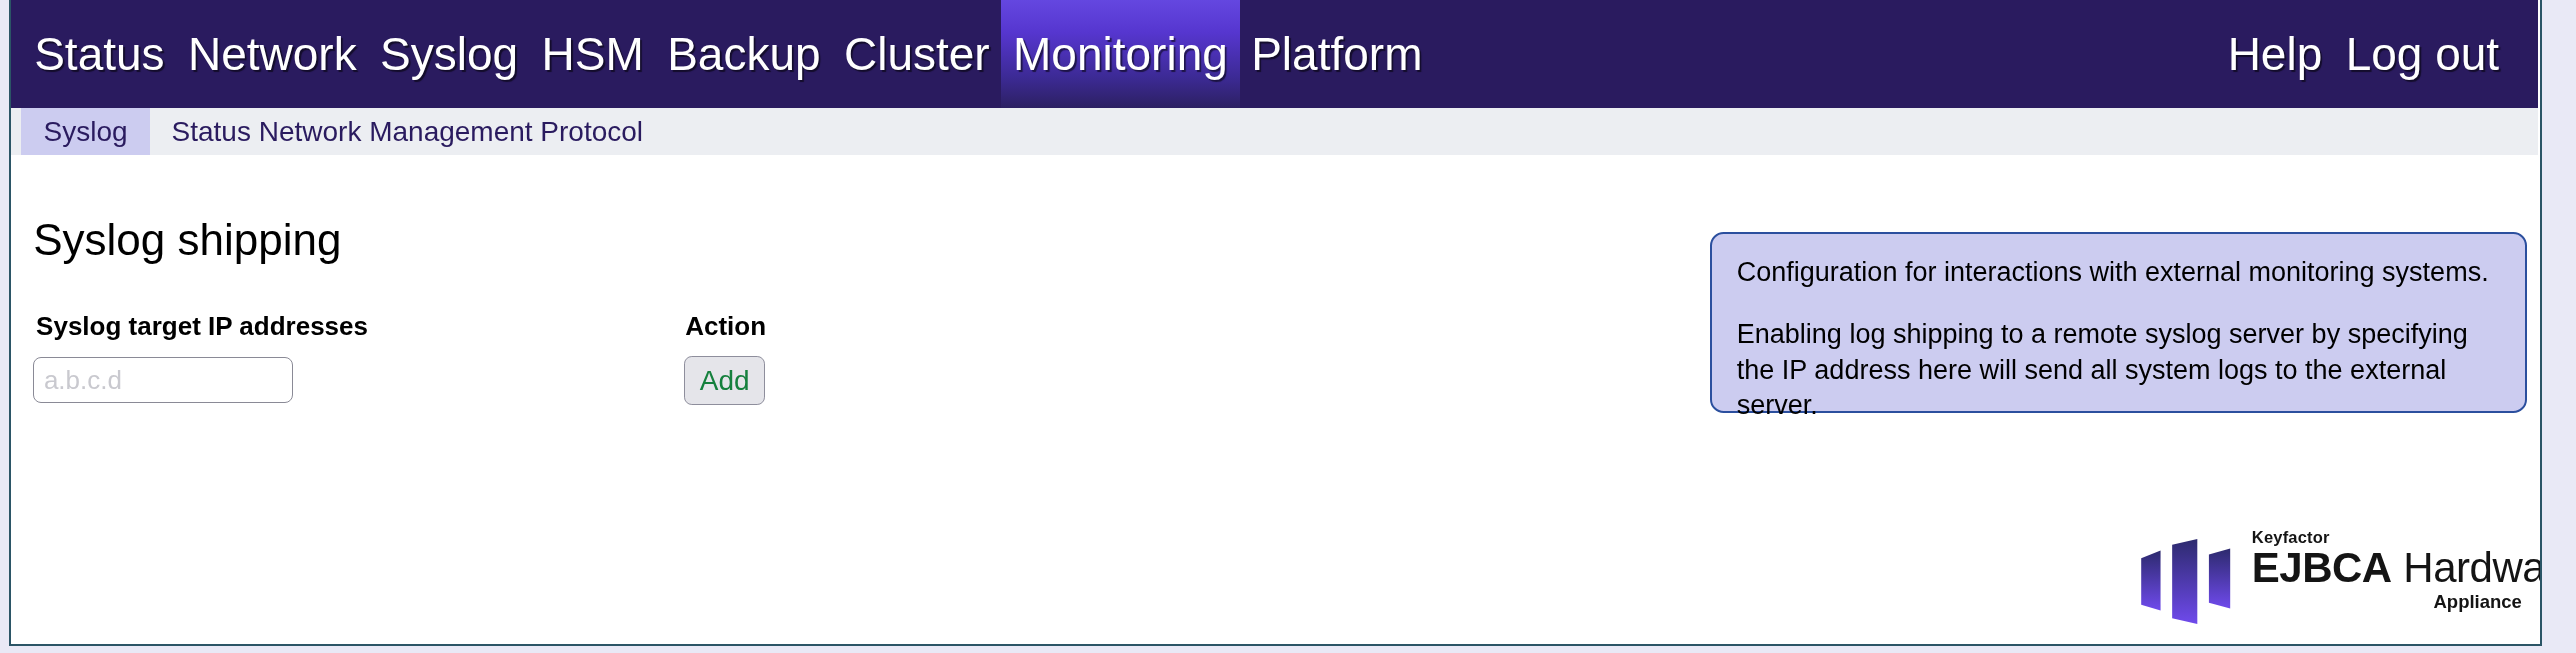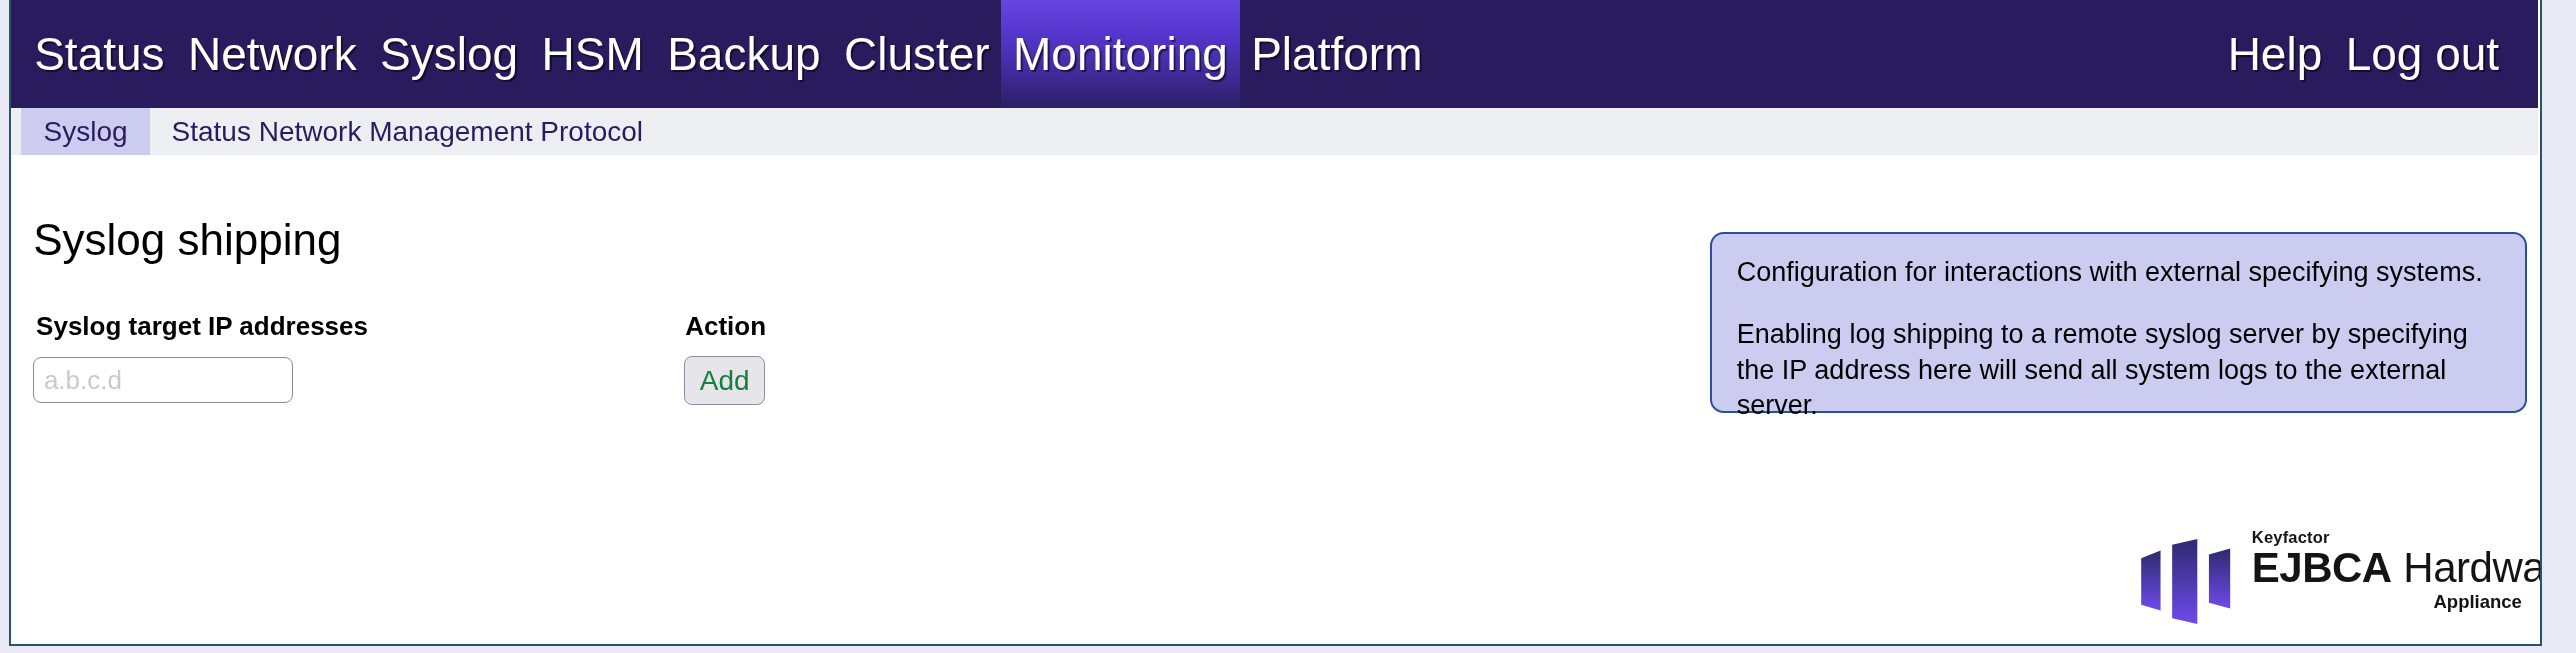--- a/index.html
+++ b/index.html
@@ -273,21 +273,21 @@
       <div class="form-area">
         <div class="col-head c1">Syslog target IP addresses</div>
         <div class="col-head c2">Action</div>
 
         <input class="ip-input" type="text" placeholder="a.b.c.d" style="">
 
         <button class="add-btn">Add</button>
       </div>
 
       <div class="info-panel">
-        <div class="info-p">Configuration for interactions with external specifying systems.</div>
+        <div class="info-p">Configuration for interactions with external monitoring systems.</div>
         <div class="info-p">Enabling log shipping to a remote syslog server by specifying the IP address here will send all system logs to the external server.</div>
       </div>
 
       <div class="logo">
         <svg class="logo-bars" viewBox="0 0 112 92">
           <defs>
             <linearGradient id="barGrad" x1="0" y1="0" x2="0" y2="1">
               <stop offset="0%" stop-color="#2d2a6e"></stop>
               <stop offset="100%" stop-color="#6f4aec"></stop>
             </linearGradient>

